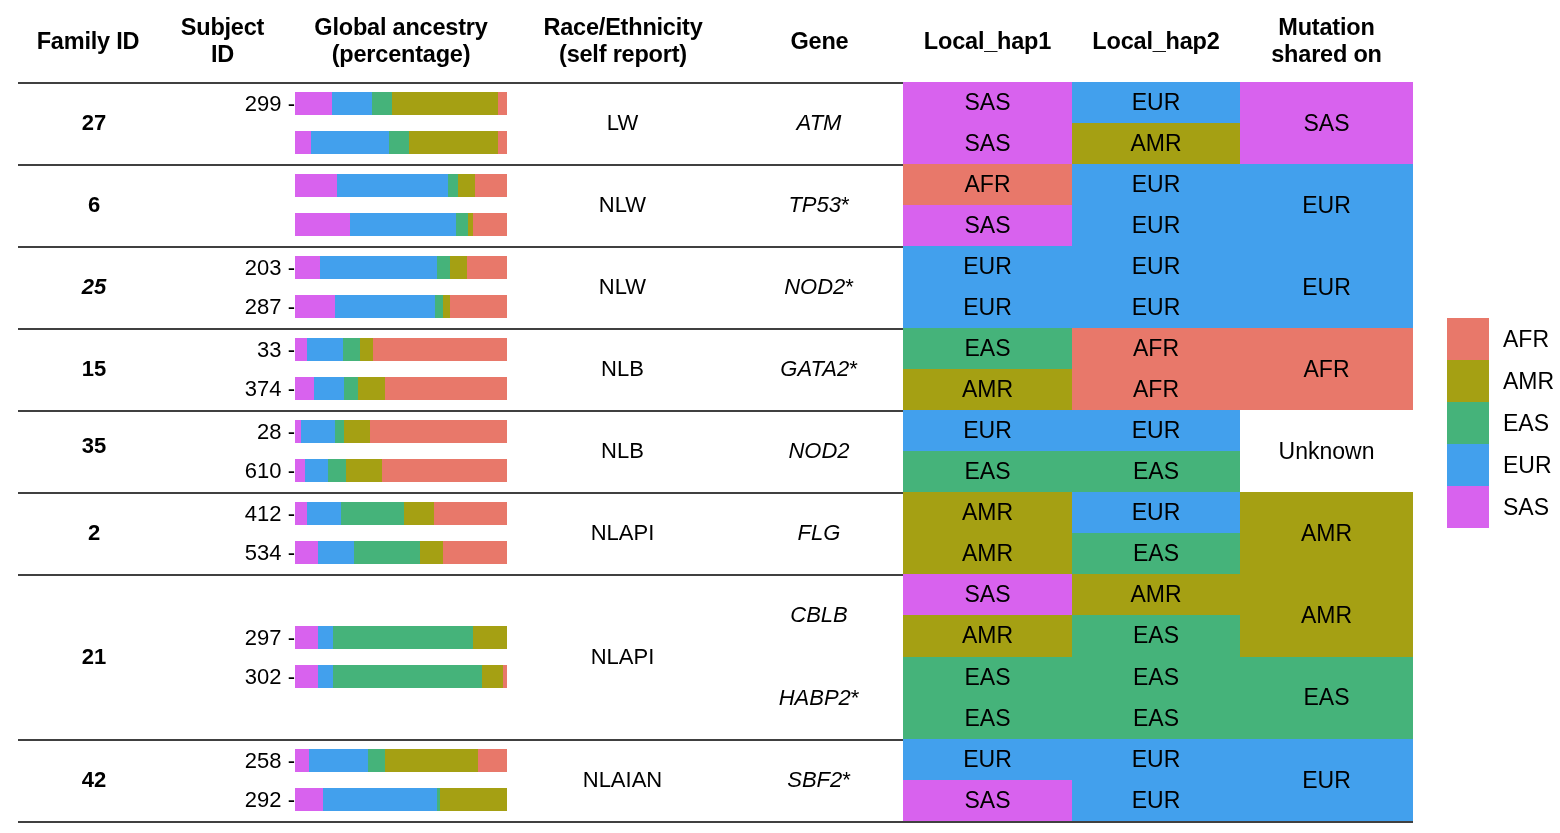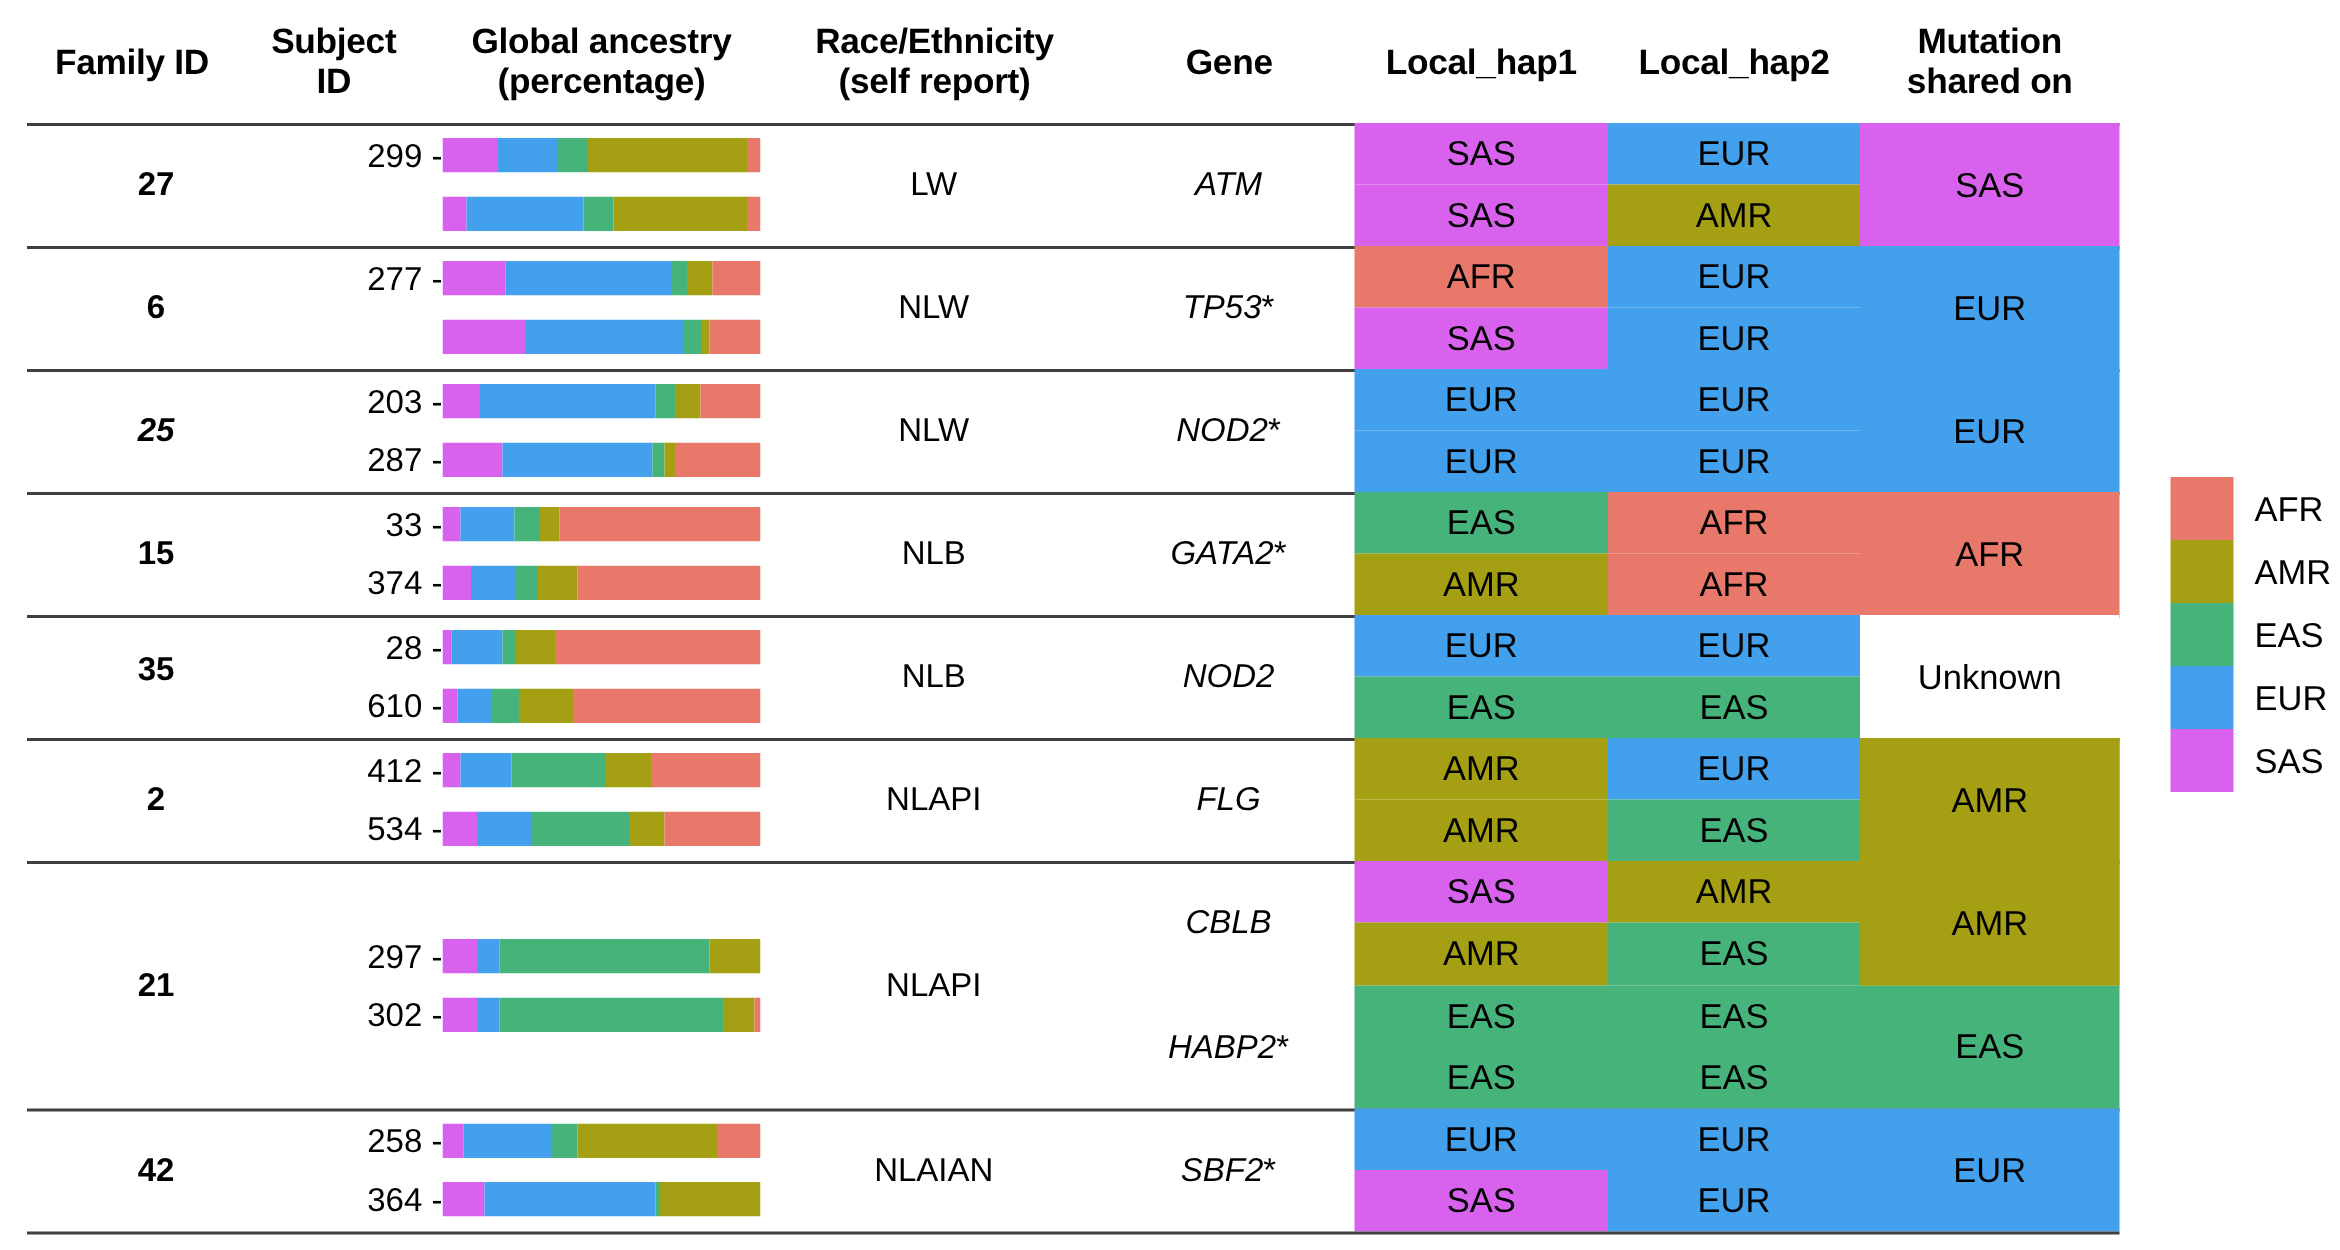--- a/index.html
+++ b/index.html
@@ -26,21 +26,21 @@
     text-align:center;letter-spacing:-0.2px;
   }
   .hdr .hcell span{display:block;width:100%;}
 
   .rows{position:absolute;left:0;top:82px;width:1413px;height:751px;}
 
   .frow{position:absolute;left:0;width:1413px;box-sizing:border-box;}
   .rule{position:absolute;left:18px;width:1395px;height:2px;background:#404040;}
 
   
-  .c-fam{position:absolute;left:34px;width:140px;text-align:right;
+  .c-fam{position:absolute;left:24px;width:140px;text-align:right;
          font-weight:bold;font-size:22px;}
   .c-sid{position:absolute;left:158px;width:137px;text-align:right;
          font-size:22px;}
   .c-bar{position:absolute;left:295px;width:212px;}
   .c-race{position:absolute;left:510px;width:225px;text-align:center;font-size:22px;}
   .c-gene{position:absolute;left:735px;width:168px;text-align:center;
           font-style:italic;font-size:22px;white-space:nowrap;}
 
   .c-gene .star{font-style:normal;font-size:22px;vertical-align:super;
                  font-weight:normal;line-height:0;}
@@ -196,25 +196,20 @@
             </div>
           </div>
         </div>
         <div class="rule" style="top: 82px; background: rgb(64, 64, 64);"></div>
         <div class="frow" style="top: 82px; height: 82px;">
           <div class="c-fam" style="top: 0px; height: 82px;">
             <div class="vcenter">
               <span>6</span>
             </div>
           </div>
-          <div class="c-sid sidline" style="top: 2px; height: 39px;">
-            <div class="vcenter-r">
-              <span>277 -</span>
-            </div>
-          </div>
           <div class="c-bar" style="top: 2px; height: 39px;">
             <div class="vcenter">
               <div class="abar">
                 <div class="seg" style="width: 20%; background: rgb(216, 98, 238);"></div>
                 <div class="seg" style="width: 52%; background: rgb(66, 160, 237);"></div>
                 <div class="seg" style="width: 5%; background: rgb(69, 179, 122);"></div>
                 <div class="seg" style="width: 8%; background: rgb(165, 160, 19);"></div>
                 <div class="seg" style="width: 15%; background: rgb(232, 120, 106);"></div>
               </div>
             </div>
@@ -664,21 +659,21 @@
                 <div class="seg" style="width: 6.5%; background: rgb(216, 98, 238);"></div>
                 <div class="seg" style="width: 28%; background: rgb(66, 160, 237);"></div>
                 <div class="seg" style="width: 8%; background: rgb(69, 179, 122);"></div>
                 <div class="seg" style="width: 44%; background: rgb(165, 160, 19);"></div>
                 <div class="seg" style="width: 13.5%; background: rgb(232, 120, 106);"></div>
               </div>
             </div>
           </div>
           <div class="c-sid sidline" style="top: 41px; height: 39px;">
             <div class="vcenter-r">
-              <span>364 -</span>
+              <span>292 -</span>
             </div>
           </div>
           <div class="c-bar" style="top: 41px; height: 39px;">
             <div class="vcenter">
               <div class="abar">
                 <div class="seg" style="width: 13%; background: rgb(216, 98, 238);"></div>
                 <div class="seg" style="width: 54%; background: rgb(66, 160, 237);"></div>
                 <div class="seg" style="width: 1.5%; background: rgb(69, 179, 122);"></div>
                 <div class="seg" style="width: 31.5%; background: rgb(165, 160, 19);"></div>
               </div>

